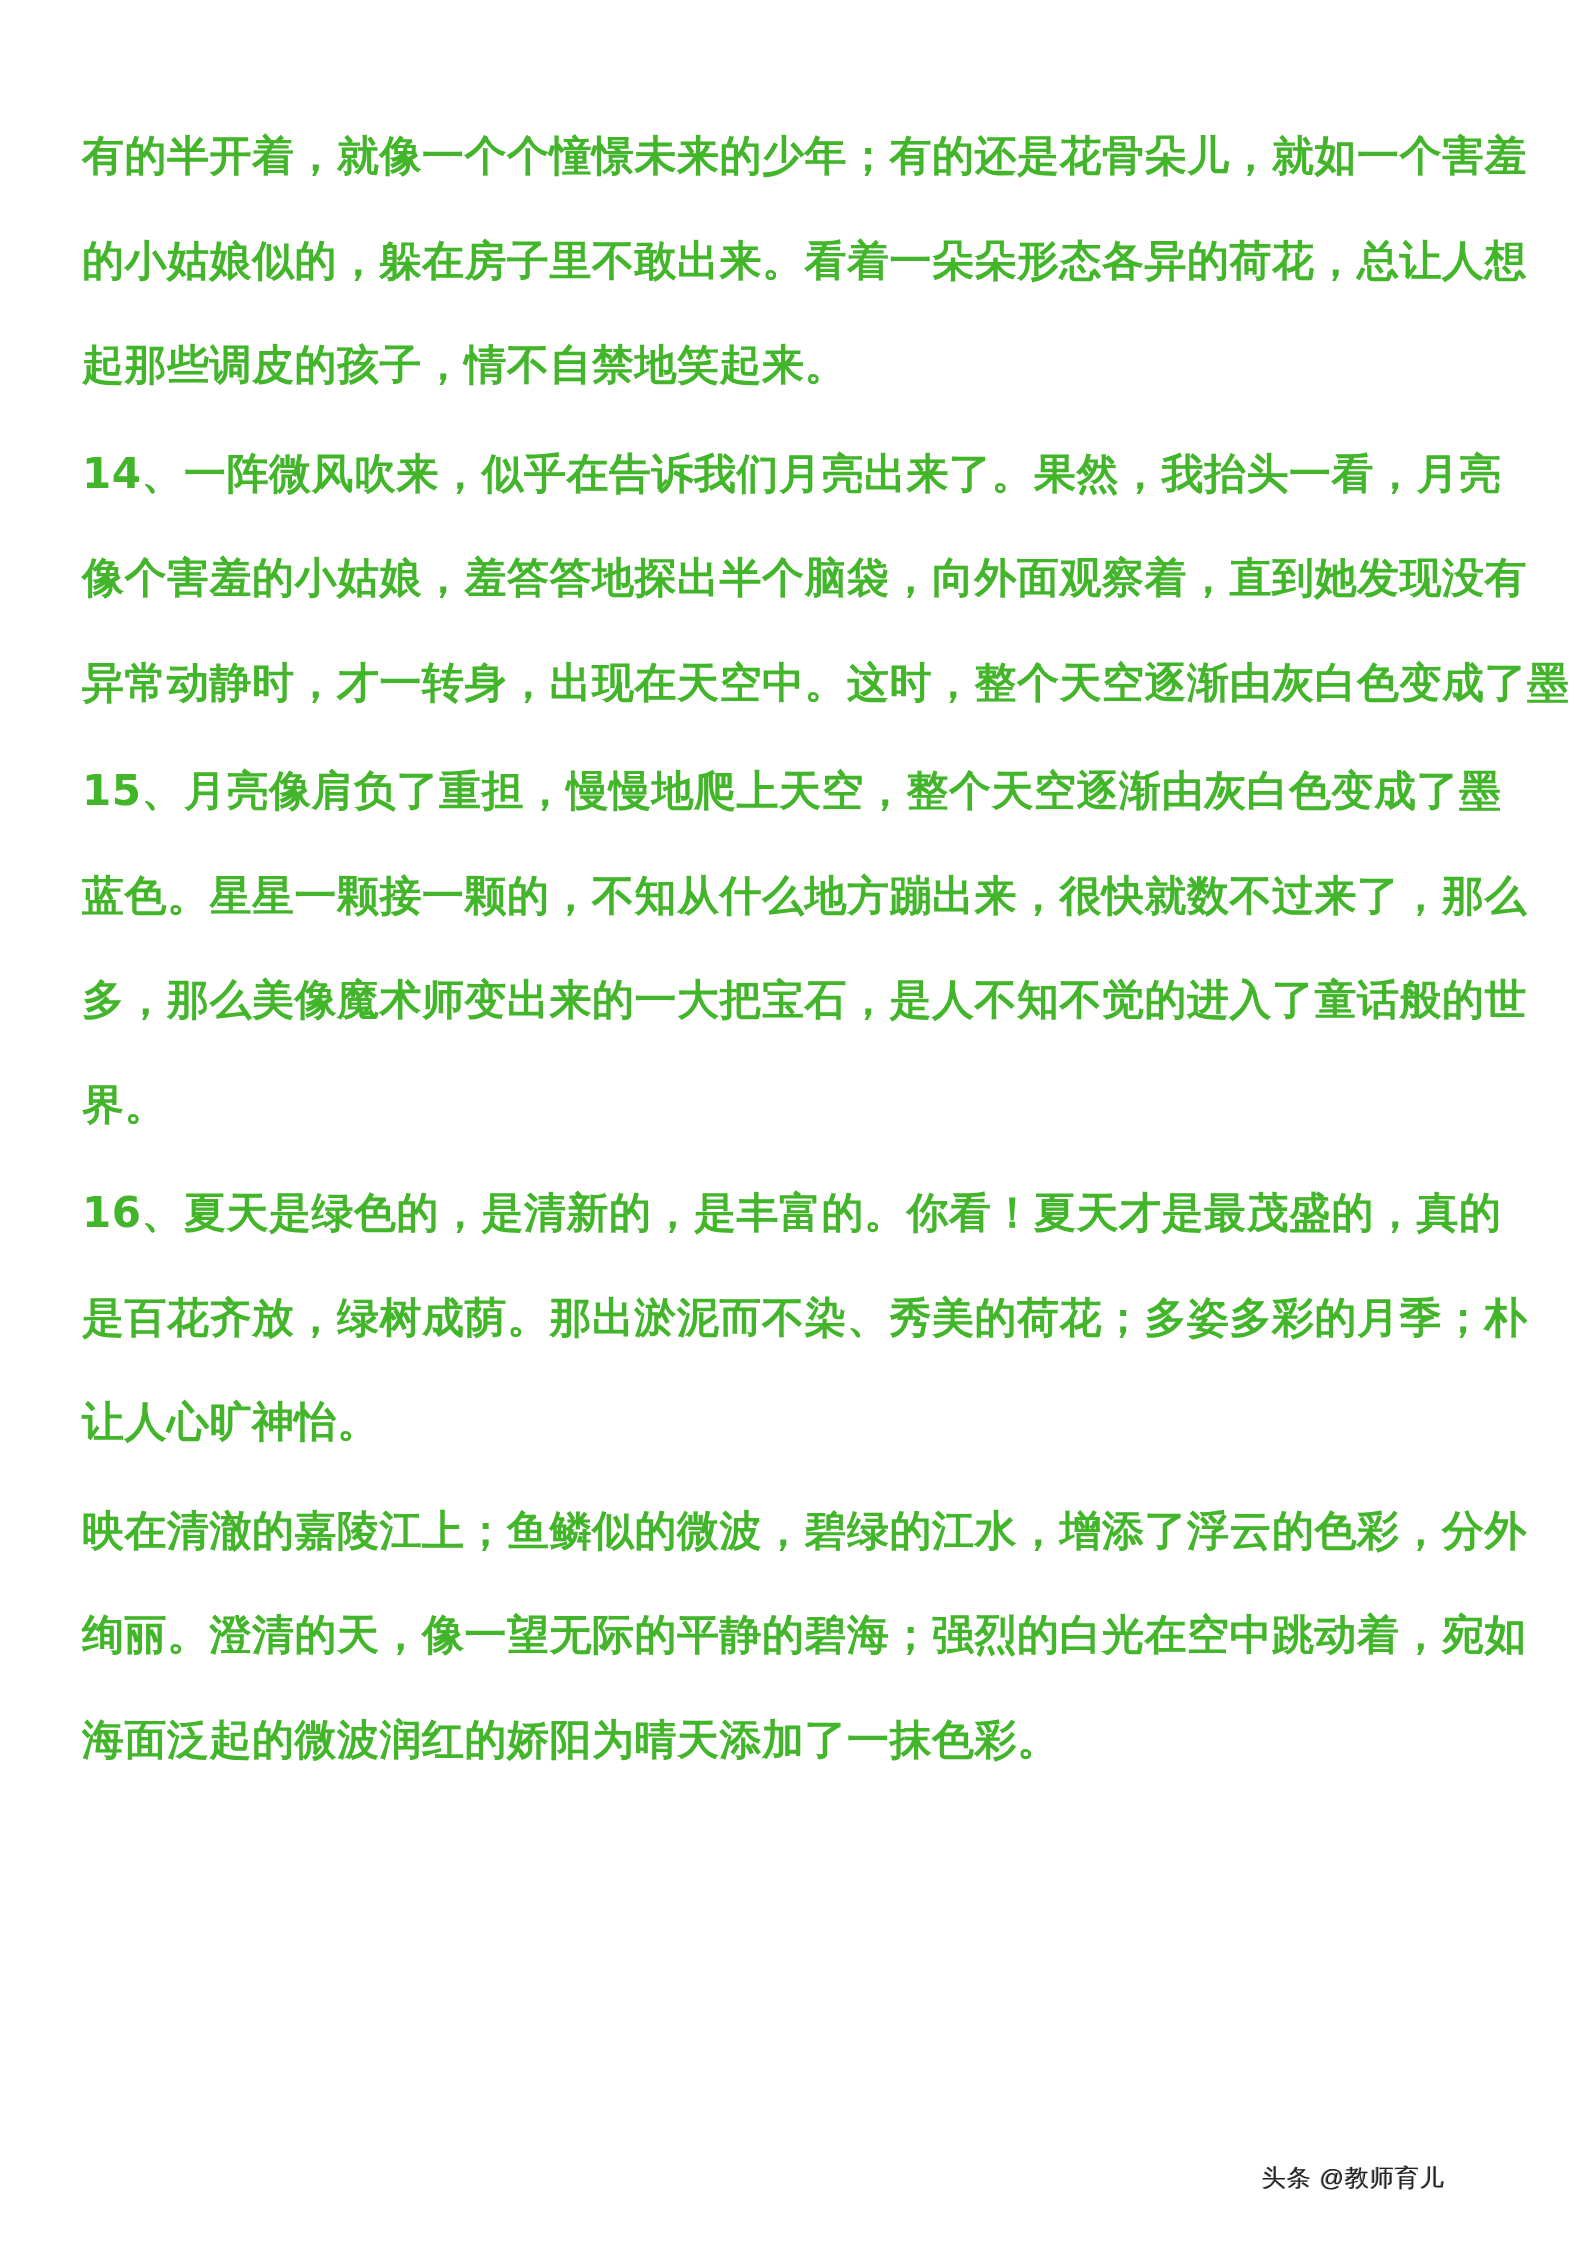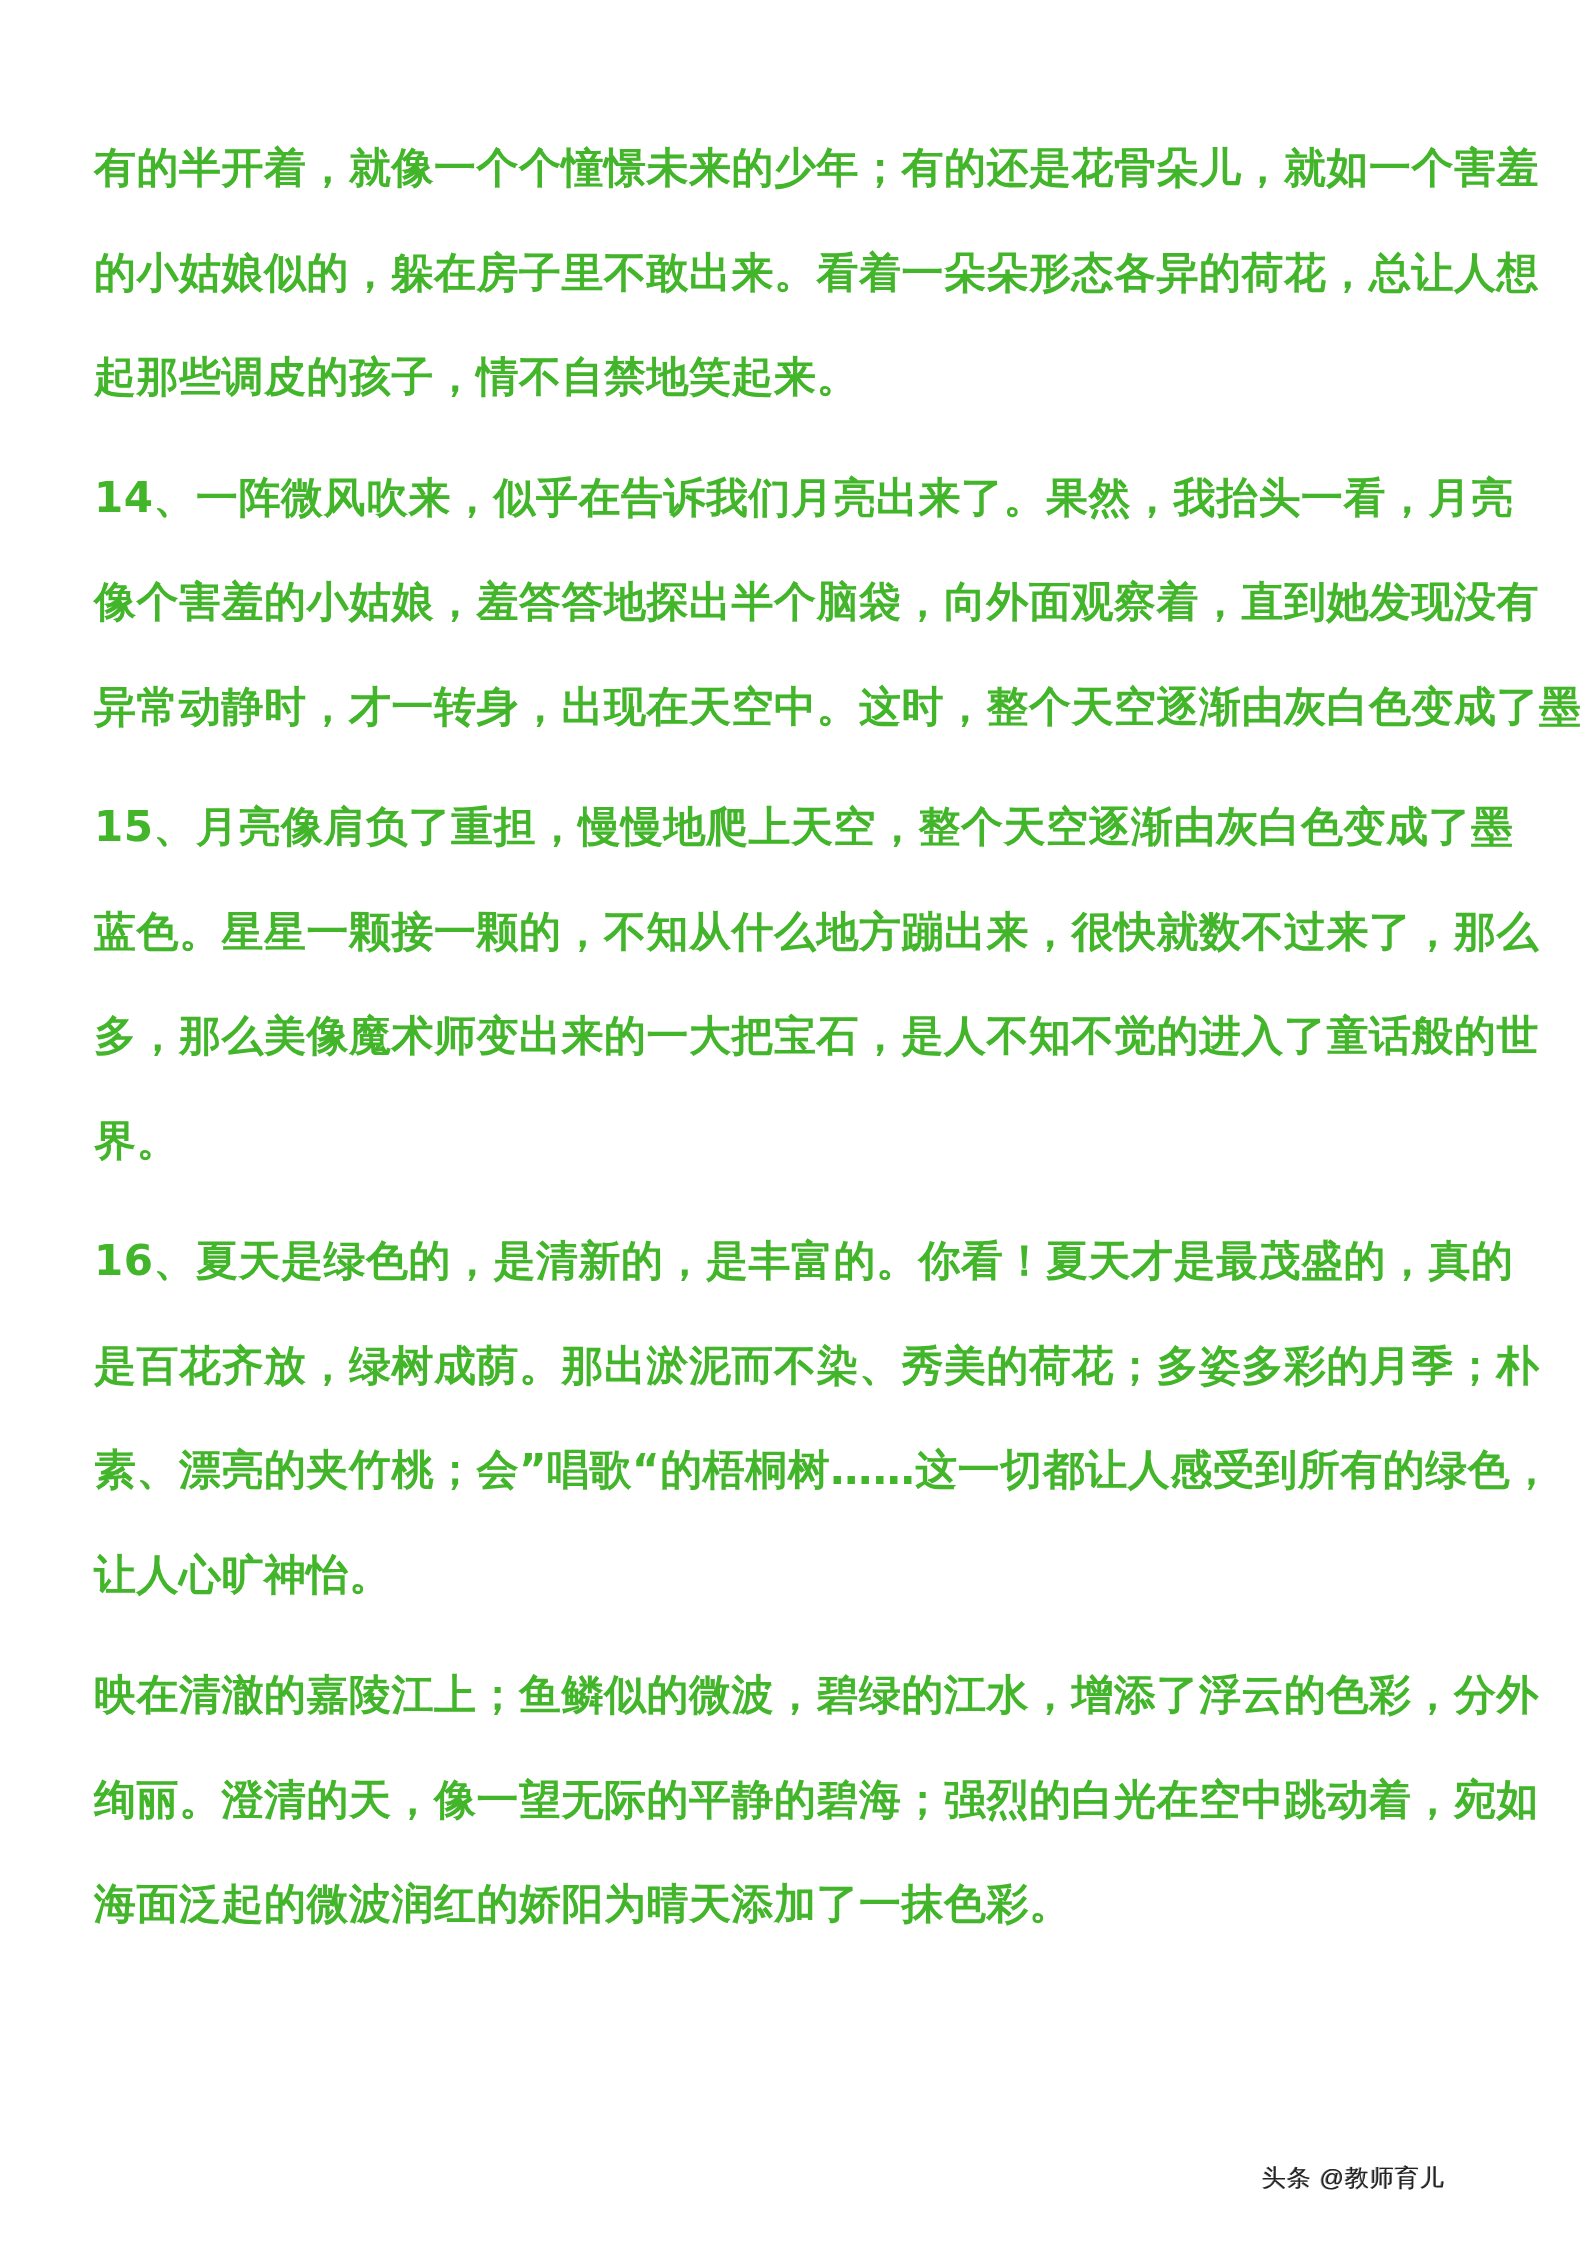--- a/index.html
+++ b/index.html
@@ -3,21 +3,21 @@
 <meta charset="utf-8">
 <style>
   html, body { margin: 0; padding: 0; background: #ffffff; }
   body { width: 1587px; height: 2245px; position: relative; overflow: hidden; }
   .doc {
     position: absolute; left: 78px; top: 100px; width: 1440px;
     font-family: "DejaVu Sans", "Liberation Sans", sans-serif;
     font-weight: bold; font-size: 42px; line-height: 104.5px;
     color: #42B52A; letter-spacing: 0.5px;
   }
-  .para { margin: 16px; }
+  .para { margin: 4px; }
   .line { display: block; white-space: nowrap; height: 104.5px; }
   .watermark {
     position: absolute; left: 1262px; top: 2162px;
     font-family: Liberation Sans, sans-serif;
     font-size: 24px; color: #222222; letter-spacing: 1px;
     text-shadow: 1px 1px 0 #ffffff, -1px 0 0 #888888;
   }
 </style>
 </head>
 <body>
@@ -35,21 +35,20 @@
   </div>
   <div class="para">
     <span class="line">15、月亮像肩负了重担，慢慢地爬上天空，整个天空逐渐由灰白色变成了墨</span>
     <span class="line">蓝色。星星一颗接一颗的，不知从什么地方蹦出来，很快就数不过来了，那么</span>
     <span class="line">多，那么美像魔术师变出来的一大把宝石，是人不知不觉的进入了童话般的世</span>
     <span class="line">界。</span>
   </div>
   <div class="para">
     <span class="line">16、夏天是绿色的，是清新的，是丰富的。你看！夏天才是最茂盛的，真的</span>
     <span class="line">是百花齐放，绿树成荫。那出淤泥而不染、秀美的荷花；多姿多彩的月季；朴</span>
-    <span class="line">素、漂亮的夹竹桃；会”唱歌“的梧桐树……这一切都让人感受到所有的绿色，</span>
     <span class="line">让人心旷神怡。</span>
   </div>
   <div class="para">
     <span class="line">映在清澈的嘉陵江上；鱼鳞似的微波，碧绿的江水，增添了浮云的色彩，分外</span>
     <span class="line">绚丽。澄清的天，像一望无际的平静的碧海；强烈的白光在空中跳动着，宛如</span>
     <span class="line">海面泛起的微波润红的娇阳为晴天添加了一抹色彩。</span>
   </div>
 </div>
 
 <div class="watermark">头条 @教师育儿</div>

